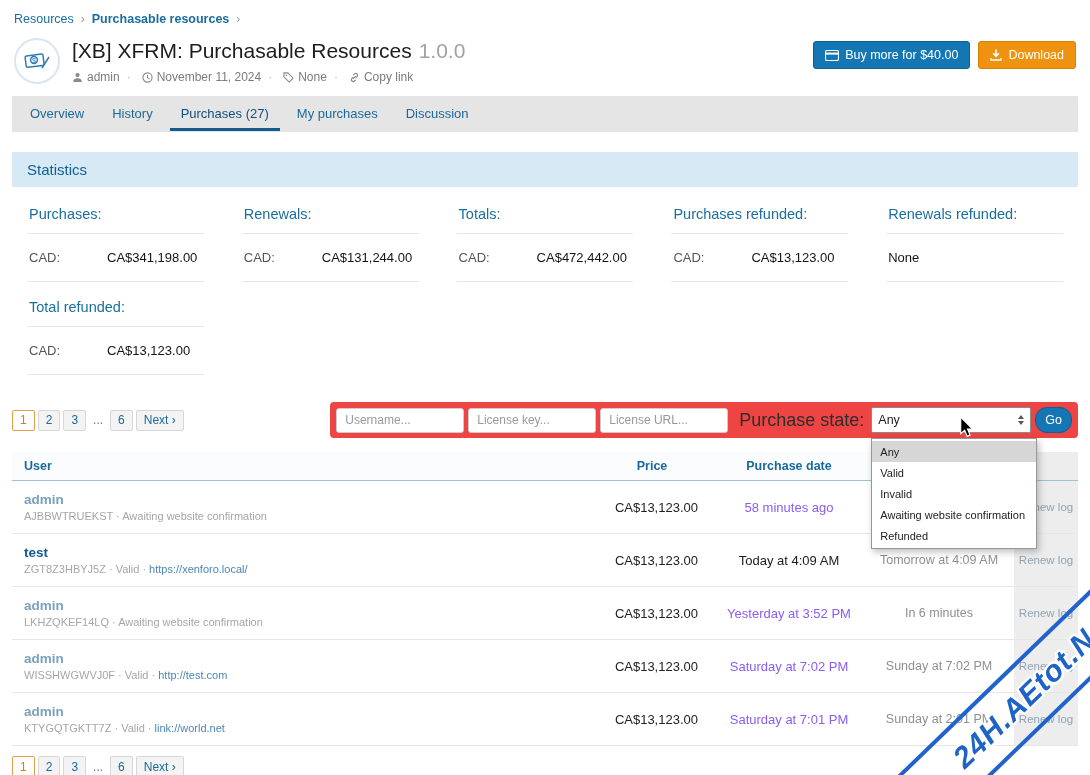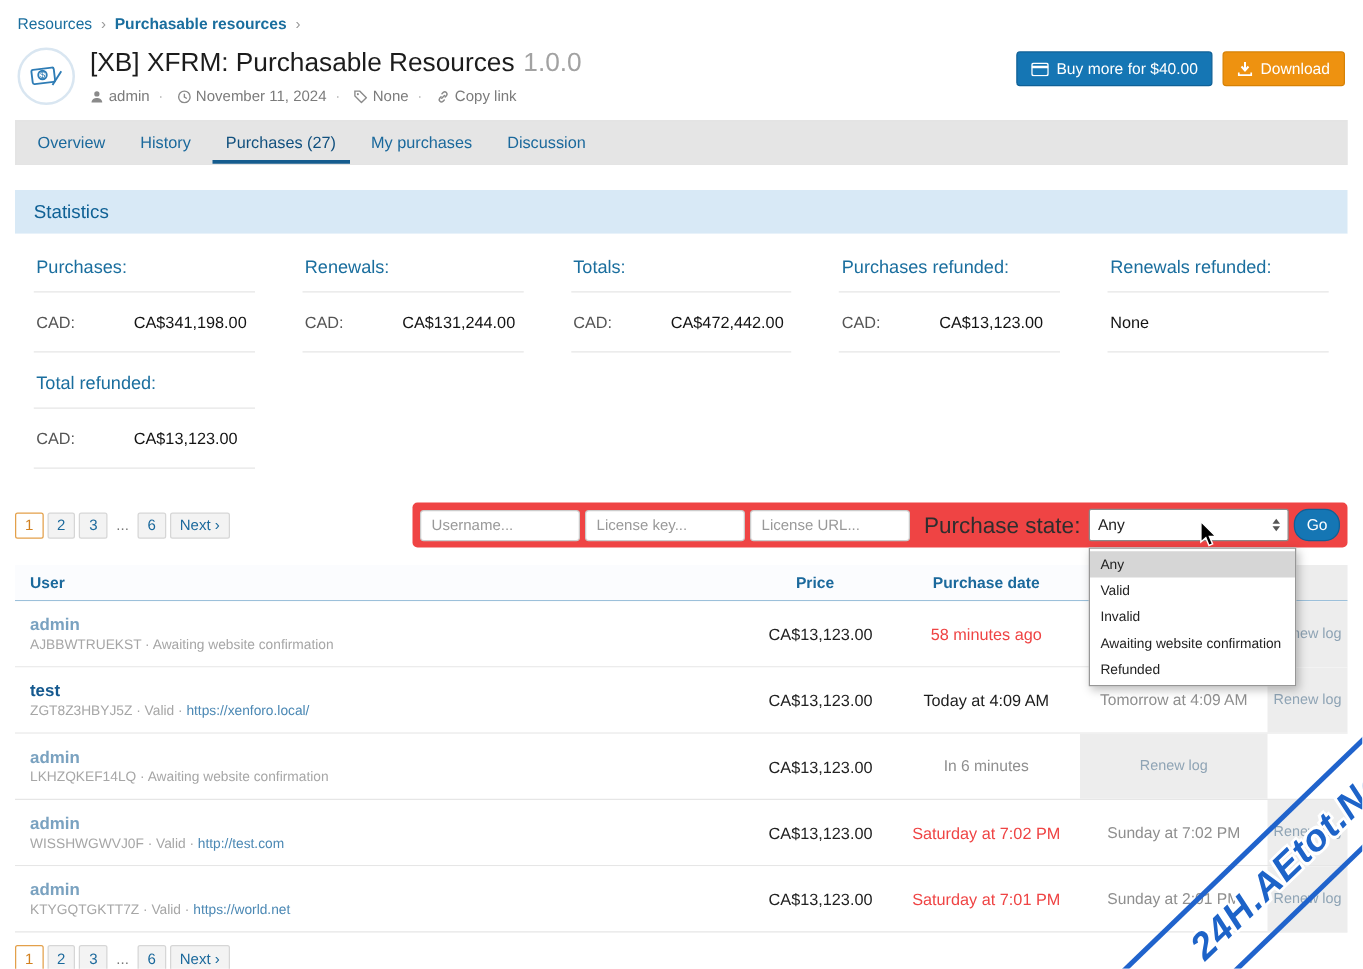--- a/index.html
+++ b/index.html
@@ -84,21 +84,21 @@
   .th-action { background: #ededed; }
   .t-row { background: #fff; border-bottom: 1px solid #e6e6e6; }
   .cell { display: flex; align-items: center; min-height: 52px; }
   .cell-user { flex-direction: column; align-items: flex-start; justify-content: center; padding: 8px 8px 8px 12px; }
   .user-name { font-size: 13.5px; font-weight: bold; color: #7aa2c0; text-decoration: none; }
   .t-row.strong .user-name { color: #15598f; }
   .user-sub { margin-top: 3px; font-size: 11px; color: #a6a6a6; }
   .user-sub a { color: #4b88b4; text-decoration: none; }
   .user-sub a:empty { display: none; }
   .cell-price { justify-content: flex-end; padding-right: 16px; font-size: 13px; color: #222; }
-  .cell-date { justify-content: center; font-size: 13px; color: #ef4444; }
+  .cell-date { justify-content: center; font-size: 13px; color: #8b5cf6; }
   .t-row.strong .cell-date { color: #1c1c1c; }
   .cell-expiry { justify-content: center; font-size: 12.5px; color: #8f8f8f; }
   .cell-action { background: #ededed; justify-content: center; }
   .renew-link { font-size: 11.5px; color: #8fa4b5; text-decoration: none; }
 
   .bottom-controls { margin-top: 10px; display: flex; }
 
   
   .watermark { position: absolute; right: 0; bottom: 0; width: 360px; height: 360px; overflow: hidden; pointer-events: none; z-index: 80; }
   .wm-band { position: absolute; left: 150px; top: 390px; width: 430px; padding: 12px 0; text-align: center; border-top: 4px solid #2063cc; border-bottom: 4px solid #2063cc; transform: rotate(-44deg); transform-origin: left center; }
@@ -309,20 +309,21 @@
           <a href="#" class="renew-link">Renew log</a>
         </div>
     </div>
 
     <div class="t-row">
       <div class="cell cell-user">
         <a href="#" class="user-name">admin</a>
         <span class="user-sub"><span>LKHZQKEF14LQ · Awaiting website confirmation</span></span>
       </div>
       <div class="cell cell-price">CA$13,123.00</div>
+      <div class="cell cell-date">Yesterday at 3:52 PM</div>
       <div class="cell cell-expiry">In 6 minutes</div>
       <div class="cell cell-action">
           <a href="#" class="renew-link">Renew log</a>
         </div>
     </div>
 
     <div class="t-row">
       <div class="cell cell-user">
         <a href="#" class="user-name">admin</a>
         <span class="user-sub"><span>WISSHWGWVJ0F · Valid · </span><a href="#">http://test.com</a></span>
@@ -331,21 +332,21 @@
       <div class="cell cell-date">Saturday at 7:02 PM</div>
       <div class="cell cell-expiry">Sunday at 7:02 PM</div>
       <div class="cell cell-action">
           <a href="#" class="renew-link">Renew log</a>
         </div>
     </div>
 
     <div class="t-row">
       <div class="cell cell-user">
         <a href="#" class="user-name">admin</a>
-        <span class="user-sub"><span>KTYGQTGKTT7Z · Valid · </span><a href="#">https://world.net</a></span>
+        <span class="user-sub"><span>KTYGQTGKTT7Z · Valid · </span><a href="#">link://world.net</a></span>
       </div>
       <div class="cell cell-price">CA$13,123.00</div>
       <div class="cell cell-date">Saturday at 7:01 PM</div>
       <div class="cell cell-expiry">Sunday at 2:01 PM</div>
       <div class="cell cell-action">
           <a href="#" class="renew-link">Renew log</a>
         </div>
     </div>
   </div>
 

